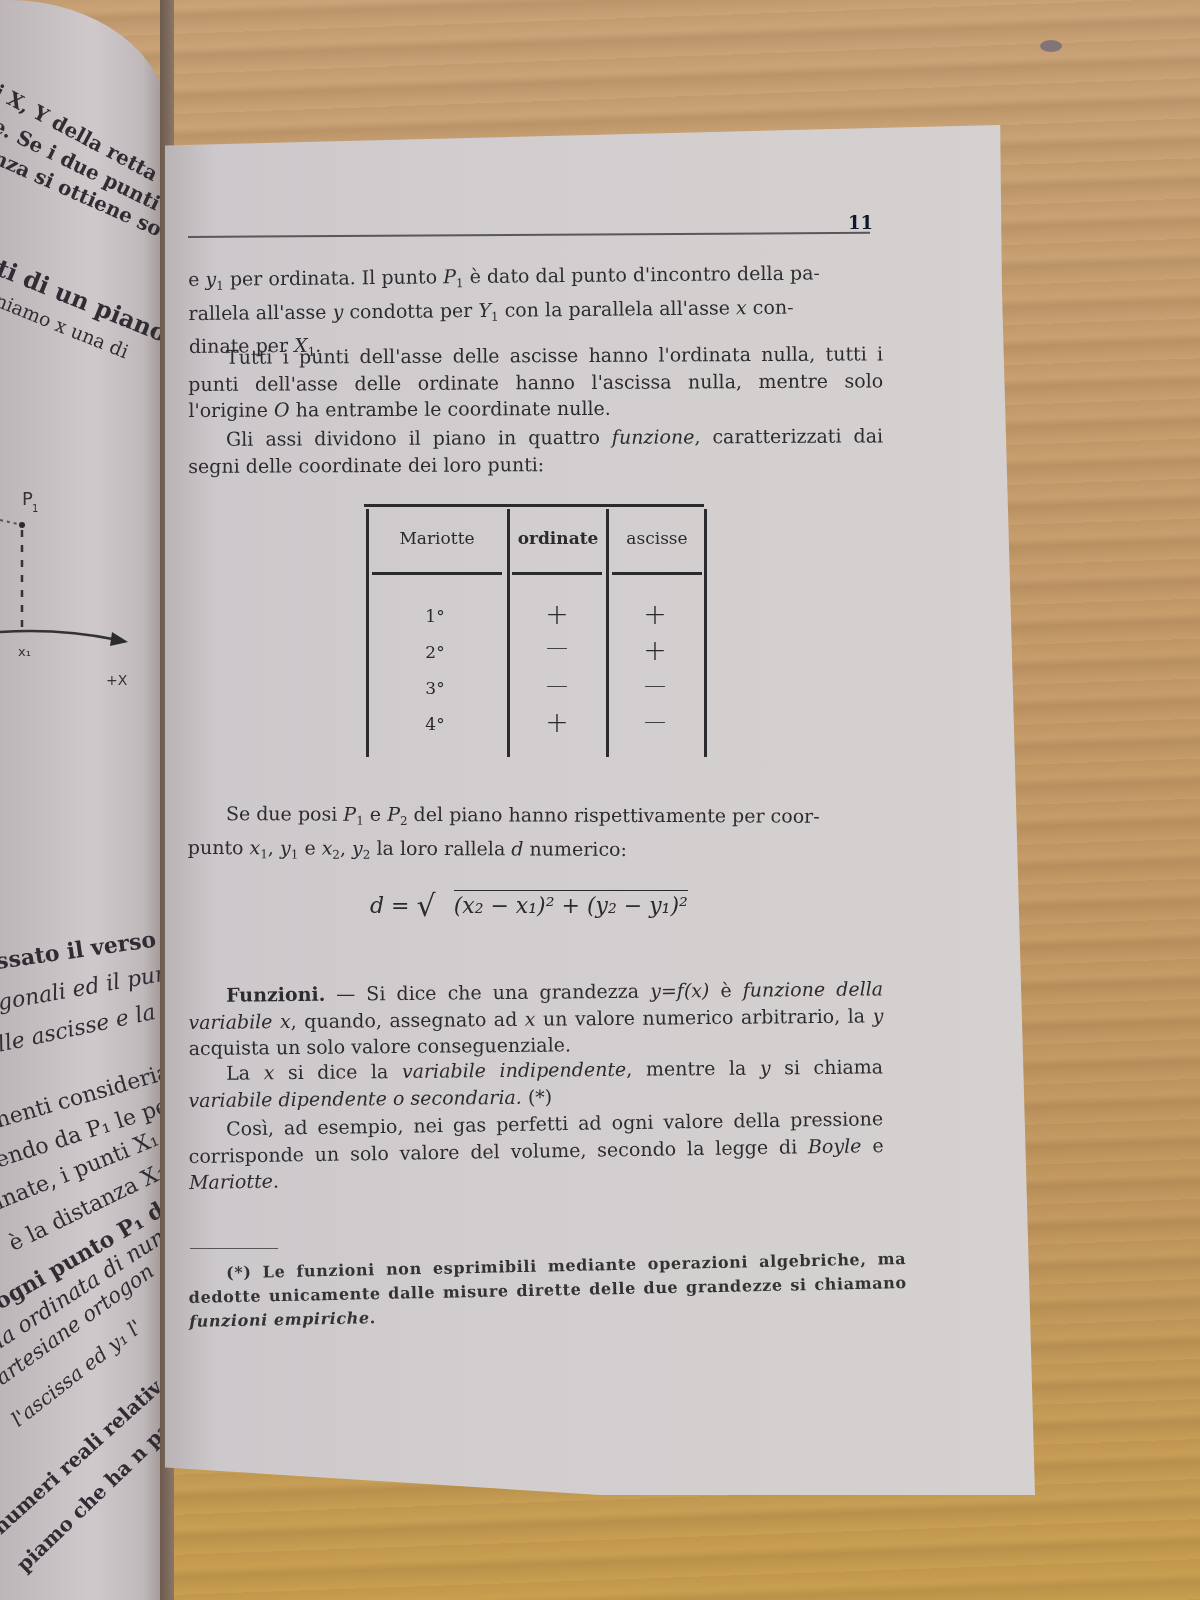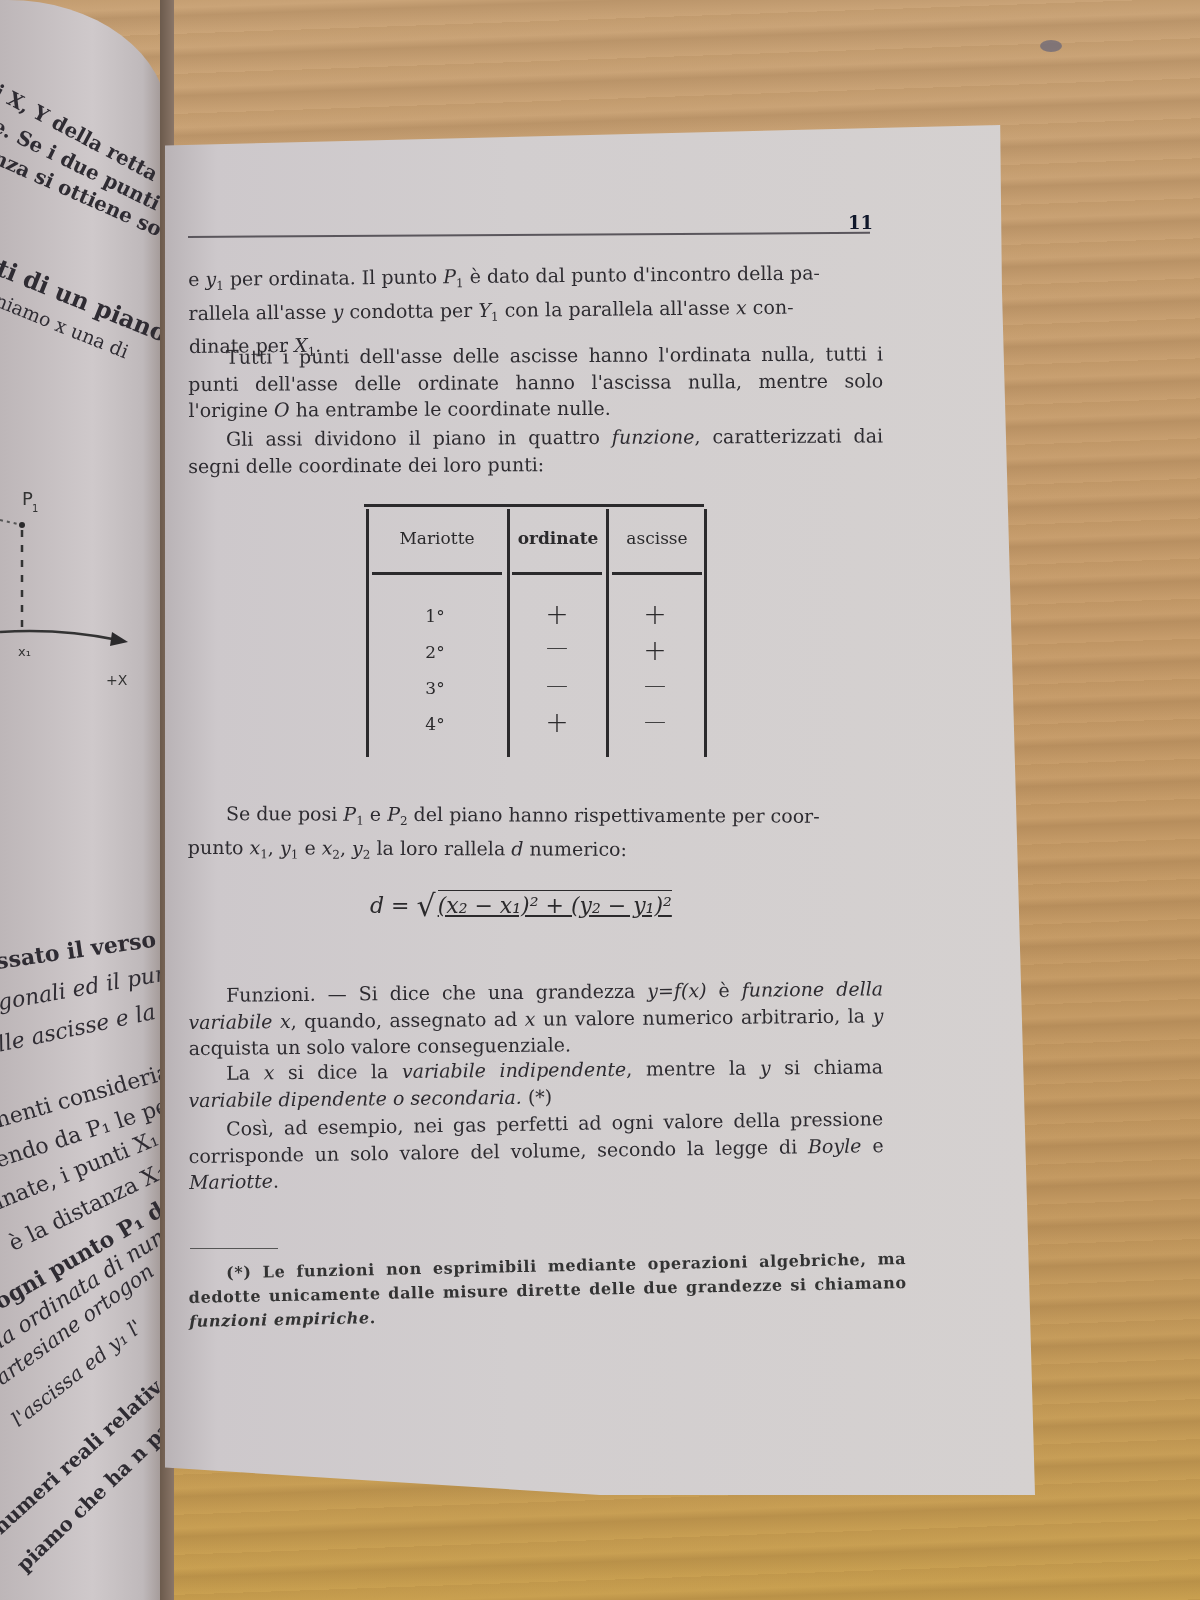--- a/index.html
+++ b/index.html
@@ -38,33 +38,33 @@
     box-shadow: 0 4px 10px rgba(0,0,0,.25);
   }
   .page-number { position:absolute; left:848px; top:212px; font-size:18px; font-weight:bold; color:#0f172a; }
   .header-rule { position:absolute; left:188px; top:236px; width:682px; height:0; border-top:2px solid #5a565c; transform:rotate(-0.35deg); transform-origin:left; }
 
   .text-block { position:absolute; left:188px; width:695px; font-size:19px; color:#2d2b30; }
   .text-block p { margin:0; line-height:26.5px; text-align:justify; }
   .indent { text-indent:38px; }
   i, .it { font-style:italic; }
   sub { font-size:12px; vertical-align:-4px; }
-  b { font-weight:normal; }
+  b { font-weight:bold; }
 
   
   .quad-table { position:absolute; left:364px; top:504px; width:345px; height:250px; }
   .quad-table .top-rule { position:absolute; left:0; top:0; width:340px; height:3px; background:#2b2a2c; }
   .quad-table .vline { position:absolute; top:5px; width:3px; height:248px; background:#2b2a2c; }
   .quad-table .hrule { position:absolute; top:68px; height:3px; background:#2b2a2c; }
   .quad-table .hdr { position:absolute; top:24px; font-size:17px; text-align:center; }
   .quad-table .cell { position:absolute; font-size:17px; text-align:center; width:90px; }
   .quad-table .sign { position:absolute; font-size:28px; text-align:center; width:90px; font-family:"DejaVu Sans", sans-serif; font-weight:200; }
 
   .formula { position:absolute; left:370px; top:888px; font-size:22px; white-space:nowrap; }
-  .formula .rad { display:inline-block; border-top:1.6px solid #2b2a2c; padding-top:2px; margin-left:2px;text-decoration:underline; }
+  .formula .rad { display:inline-block; border-top:1.6px solid #2b2a2c; padding-top:2px; margin-left:18px; }
   .formula .surd { font-size:30px; font-family:"DejaVu Sans", sans-serif; vertical-align:-3px; }
 
   .footnote-rule { position:absolute; left:190px; top:1248px; width:88px; border-top:1.5px solid #555; }
   .footnote { position:absolute; left:188px; top:1262px; width:718px; font-size:16px; line-height:24px; font-weight:bold; color:#333; letter-spacing:0.6px; transform:rotate(-1.2deg); transform-origin:left top; }
   .footnote .ind { text-indent:38px; }
 </style>
 </head>
 <body>
 
 <div class="wood-knot"></div>

